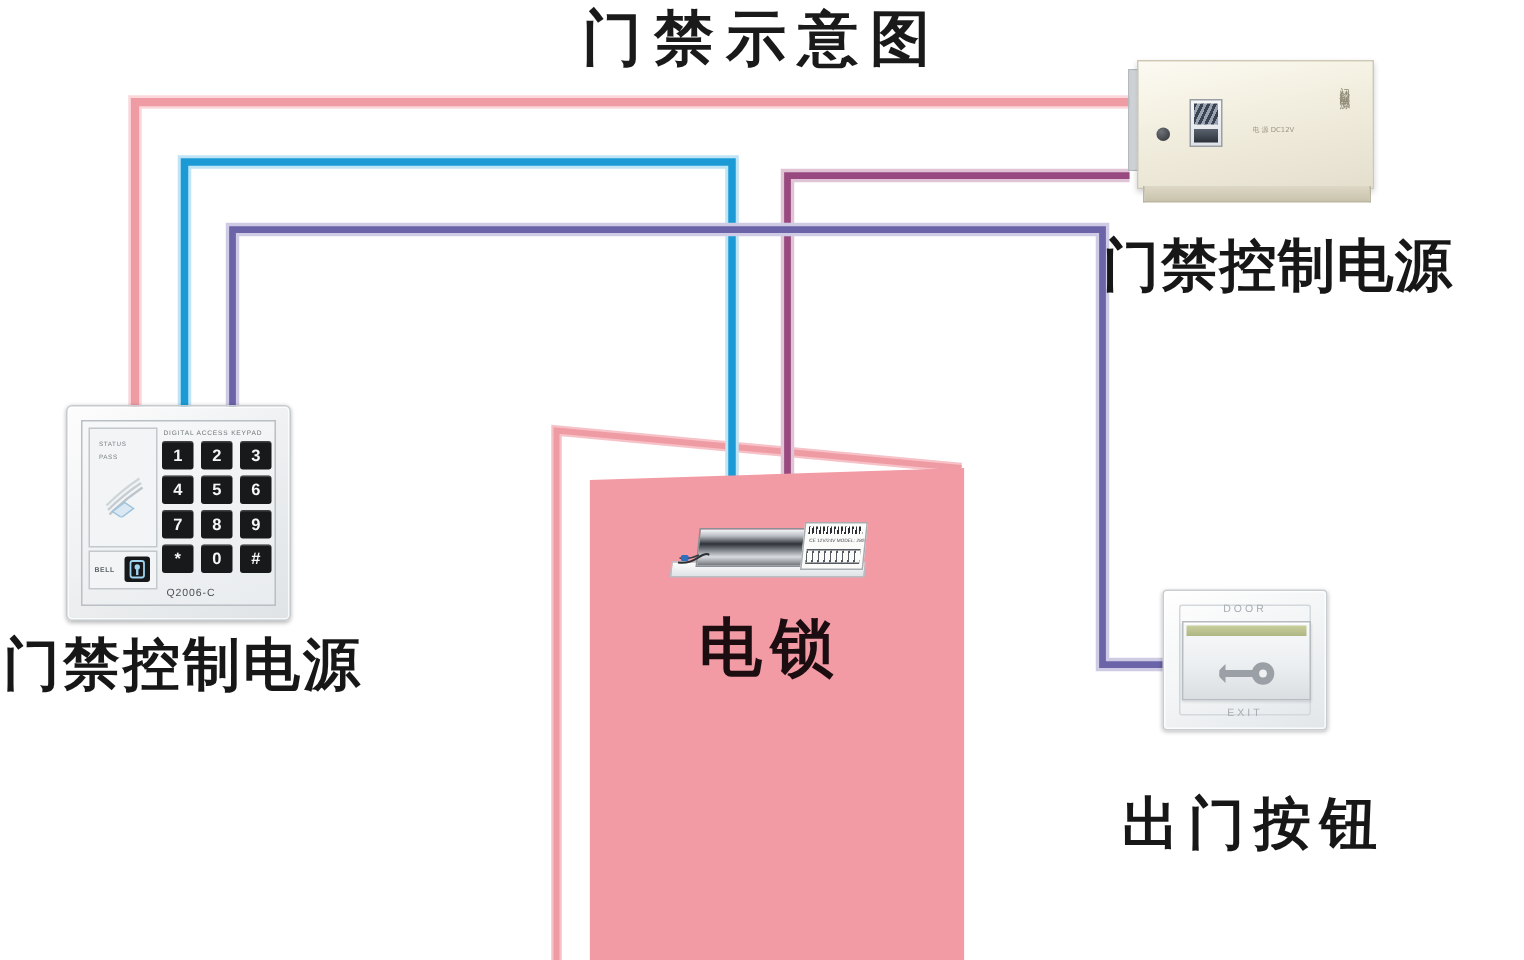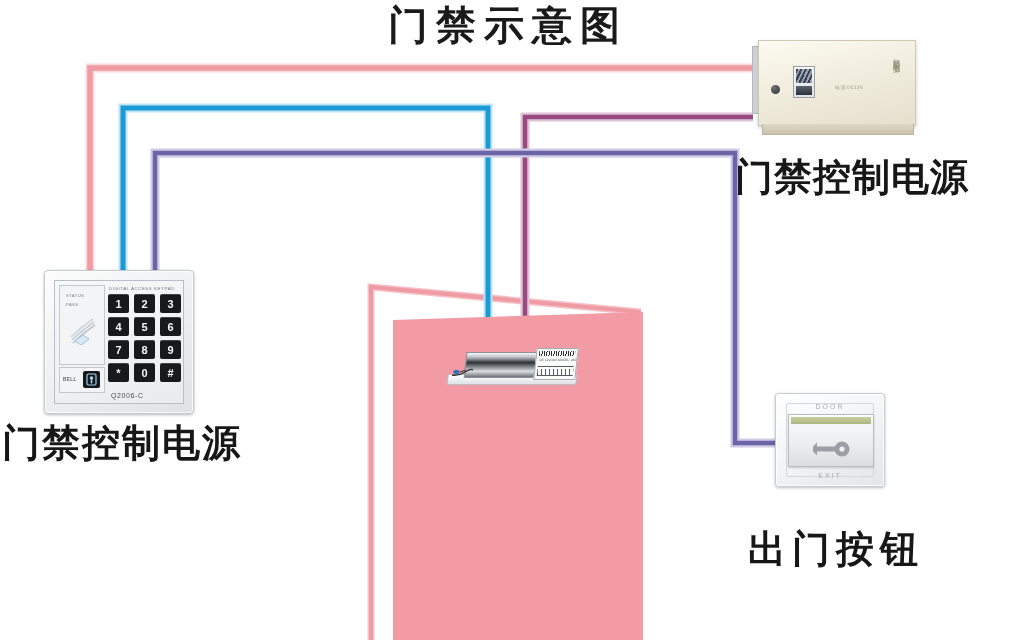--- a/index.html
+++ b/index.html
@@ -457,15 +457,16 @@
         <circle cx="31" cy="8" r="2.6" fill="#eef0f2"></circle>
         <rect x="2" y="5.6" width="26" height="4.8" rx="1.2" fill="#9aa0a6"></rect>
         <path d="M2 5.6 L6 1.6 L6 14.4 L2 10.4 Z" fill="#9aa0a6"></path>
       </svg>
     </div>
     <div class="eb-text" id="eb-bot-text">EXIT</div>
   </div>
 
   <div class="caption" id="cap-controller">门禁控制电源</div>
   <div class="caption" id="cap-power">门禁控制电源</div>
+  <div class="caption" id="cap-lock">电锁</div>
   <div class="caption" id="cap-exit">出门按钮</div>
 
 </div>
 
 </body></html>

